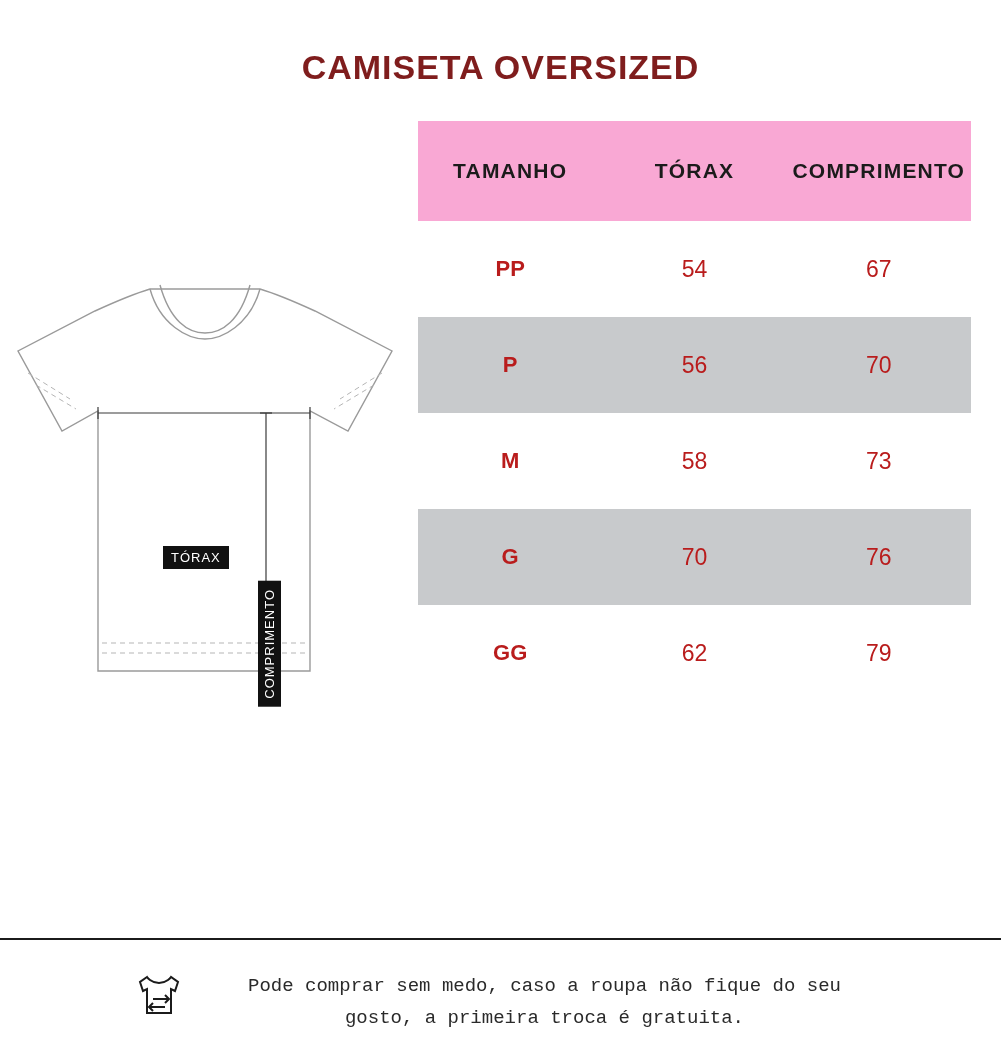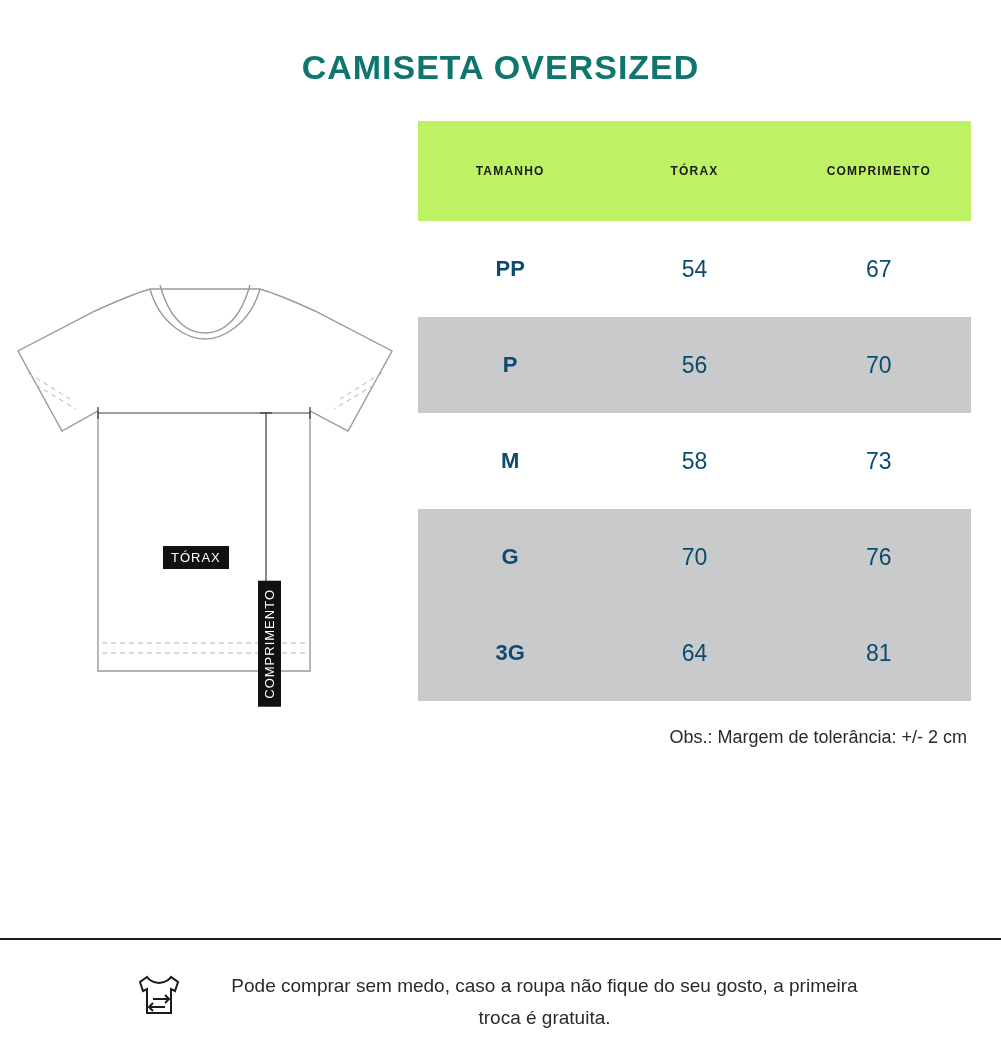--- a/index.html
+++ b/index.html
@@ -14,21 +14,21 @@
     color: #222222;
     position: relative;
     overflow: hidden;
   }
 
   .page-title {
     text-align: center;
     font-size: 34px;
     font-weight: bold;
     letter-spacing: 1px;
-    color: #0f766e;
+    color: #7f1d1d;
     margin: 48px 0 0 0;
   }
 
   .content {
     position: relative;
     margin-top: 34px;
     display: flex;
     align-items: flex-start;
   }
 
@@ -71,36 +71,36 @@
   .table-wrap {
     flex: 1 1 auto;
     padding-right: 30px;
   }
   table.size-table {
     border-collapse: collapse;
     width: 100%;
     table-layout: fixed;
   }
   table.size-table th {
-    background: #bef264;
+    background: #f9a8d4;
     color: #1b1b1b;
-    font-size: 12px;
+    font-size: 21px;
     font-weight: bold;
     letter-spacing: 1.2px;
     height: 98px;
     vertical-align: middle;
     text-align: center;
     margin-top: 46px;
   }
   table.size-table td {
     text-align: center;
     height: 94px;
     vertical-align: middle;
     font-size: 23px;
-    color: #0c4a6e;
+    color: #b91c1c;
   }
   table.size-table td.size-cell {
     font-weight: bold;
     font-size: 22px;
   }
   table.size-table tbody tr.shaded td {
     background: #c8cacc;
   }
 
   .obs {
@@ -118,20 +118,21 @@
     right: 0;
     bottom: 0;
     height: 126px;
     border-top: 2px solid #1b1b1b;
     display: flex;
     align-items: center;
     justify-content: center;
     gap: 26px;
     padding: 0 60px;
     box-sizing: border-box;
+    font-family: Liberation Mono, monospace;
   }
   .footer-text {
     font-size: 19px;
     line-height: 32px;
     color: #2a2a2a;
     text-align: center;
     max-width: 660px;
   }
   .swap-icon {
     flex: 0 0 auto;
@@ -198,28 +199,27 @@
         <tr>
           <td class="size-cell">M</td>
           <td>58</td>
           <td>73</td>
         </tr>
         <tr class="shaded">
           <td class="size-cell">G</td>
           <td>70</td>
           <td>76</td>
         </tr>
-        <tr class="shaded">
-          <td class="size-cell">3G</td>
-          <td>64</td>
-          <td>81</td>
+        <tr>
+          <td class="size-cell">GG</td>
+          <td>62</td>
+          <td>79</td>
         </tr>
       </tbody>
     </table>
-    <div class="obs">Obs.: Margem de tolerância: +/- 2 cm</div>
   </div>
 
 </div>
 
 <div class="footer">
   <div class="swap-icon">
     <svg width="62" height="62" viewBox="0 0 62 62">
       <g fill="none" stroke="#1b1b1b" stroke-width="2">
         <path d="M20 8 L13 13 L16 22 L20 20 L20 44 L44 44 L44 20 L48 22 L51 13 L44 8 C44 8 40 14 32 14 C24 14 20 8 20 8 Z"></path>
         <path d="M26 30 L42 30"></path>

